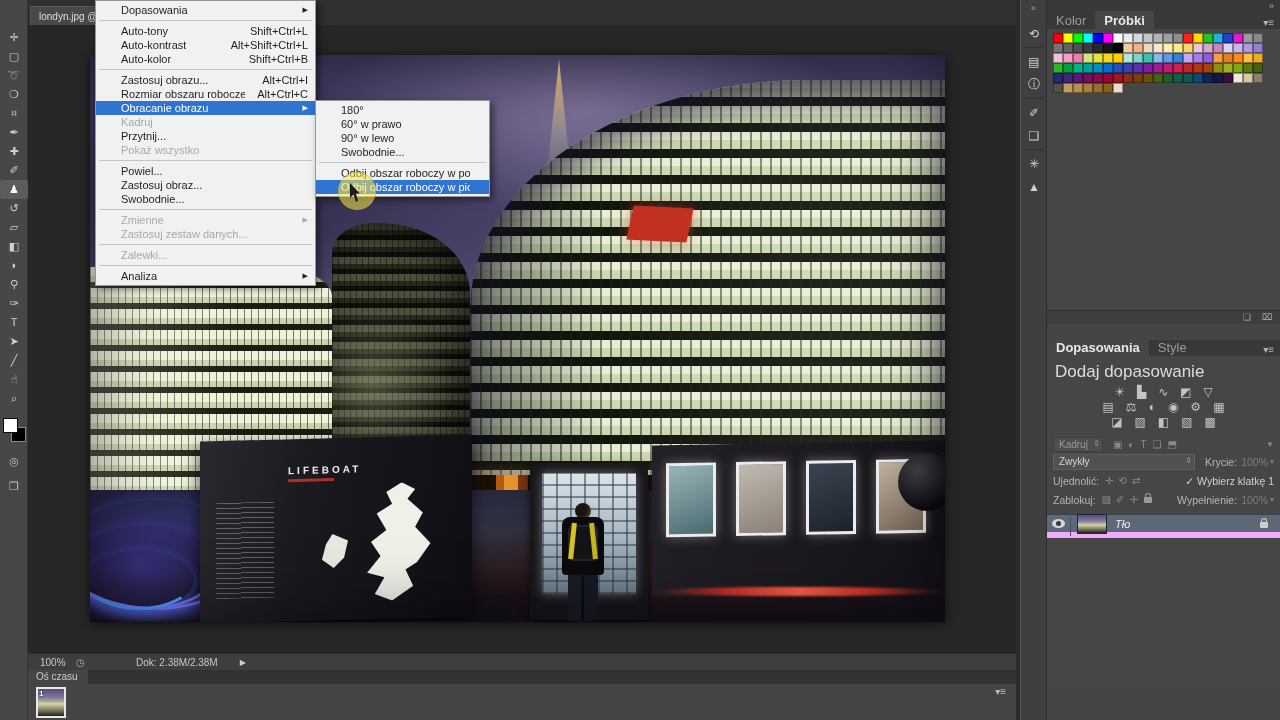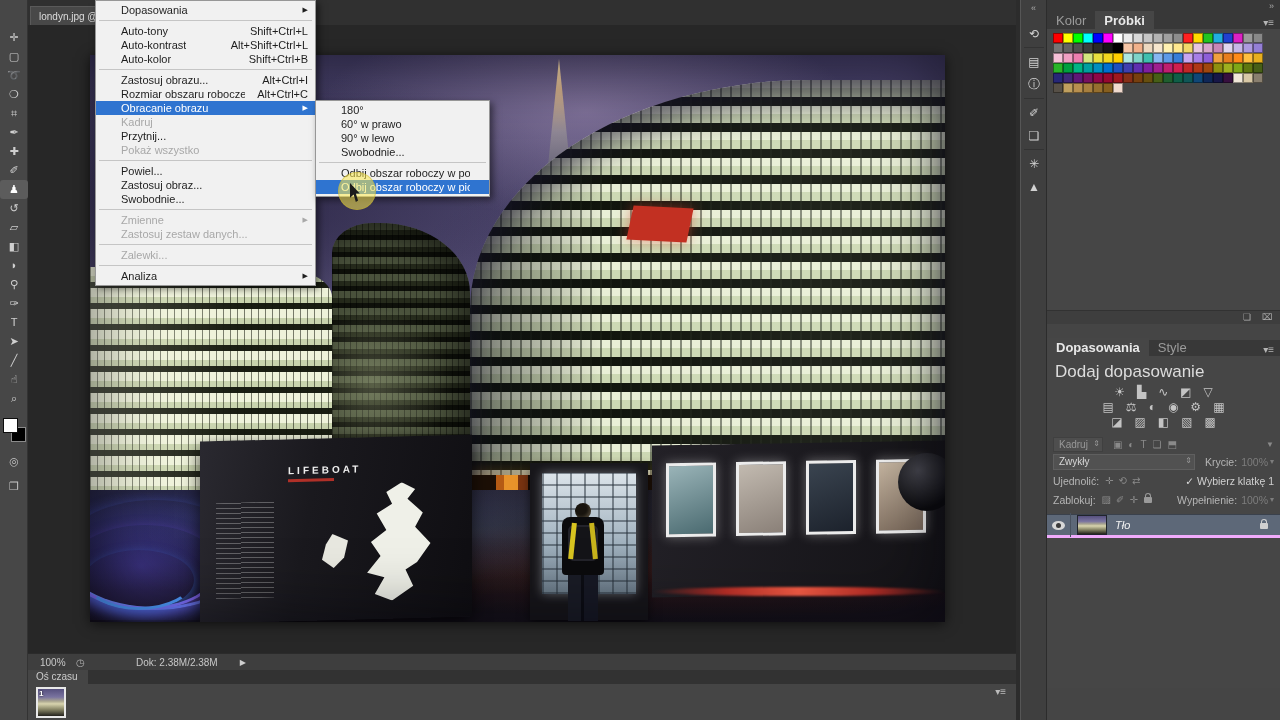--- a/index.html
+++ b/index.html
@@ -171,21 +171,21 @@
   .select{background:#4e4e4e;border:1px solid #404040;color:#989898;font-size:10px;height:15px;padding:1px 14px 0 5px;position:relative;white-space:nowrap}
   .select::after{content:"⇕";position:absolute;right:2px;top:1px;font-size:8px;color:#9a9a9a}
   #blend-select{width:150px;background:#515151;border-color:#5f5f5f;color:#d6d6d6;height:16px}
   .mini-ic{color:#8a8a8a;font-size:10px;margin-left:6px}
   .dimval{color:#7d7d7d;margin-left:4px}
   .dimarrow{color:#7d7d7d;font-size:8px;margin-left:2px}
   .check::before{content:"✓ ";color:#d8d8d8}
   .right{margin-left:auto;color:#d0d0d0}
   .lockicon{display:inline-block;width:8px;height:6px;background:#9a9a9a;border-radius:1px;position:relative;margin-left:6px}
   .lockicon::before{content:"";position:absolute;left:1px;top:-4px;width:4px;height:4px;border:1px solid #9a9a9a;border-bottom:none;border-radius:3px 3px 0 0}
-  #layer-row{display:flex;align-items:center;height:24px;margin-top:5px;background:#5d6878;border-top:1px solid #3a414c;border-bottom:3px solid #f0abfc}
+  #layer-row{display:flex;align-items:center;height:24px;margin-top:5px;background:#5d6878;border-top:1px solid #3a414c;border-bottom:6px solid #f0abfc}
   #eye-cell{width:24px;height:24px;border-right:1px solid #49525f;display:flex;align-items:center;justify-content:center}
   .eyeshape{width:13px;height:9px;background:#d8d8d8;border-radius:50%;position:relative}
   .eyeshape::after{content:"";position:absolute;inset:2px 4px;background:#3a3a3a;border-radius:50%}
   #layer-thumb{width:30px;height:20px;margin:0 8px 0 6px;border:1px solid #20242c;
     background:linear-gradient(180deg,#56507e 0%,#7a74a0 30%,#aaa690 45%,#d8d4ae 55%,#8a8868 75%,#23211c 100%)}
   #layer-name{font-style:italic;color:#f2f2f2;font-size:11px}
   #layer-lock{margin-left:auto;margin-right:12px}
   #layer-lock .lockicon{background:#d0d0d0}
   #layer-lock .lockicon::before{border-color:#d0d0d0}
 </style>

